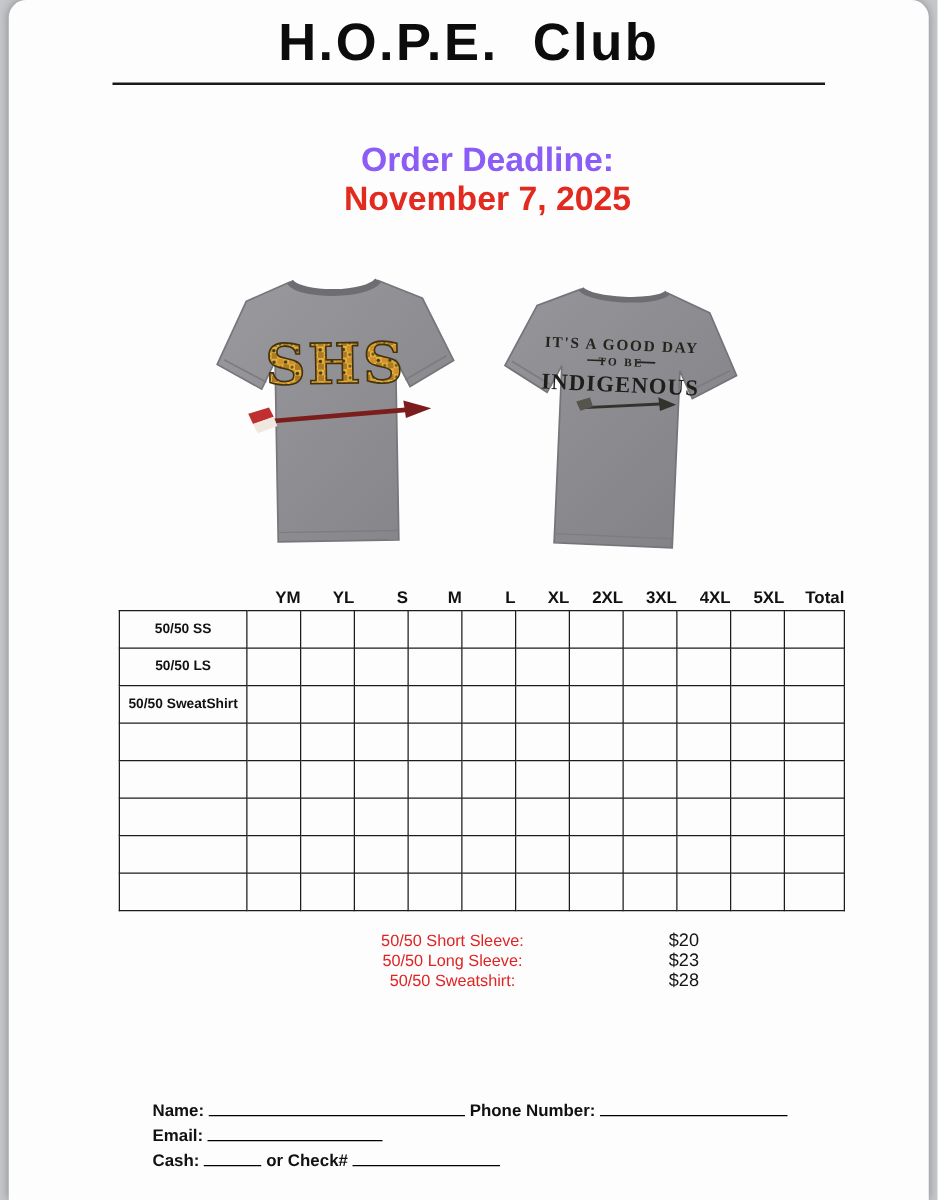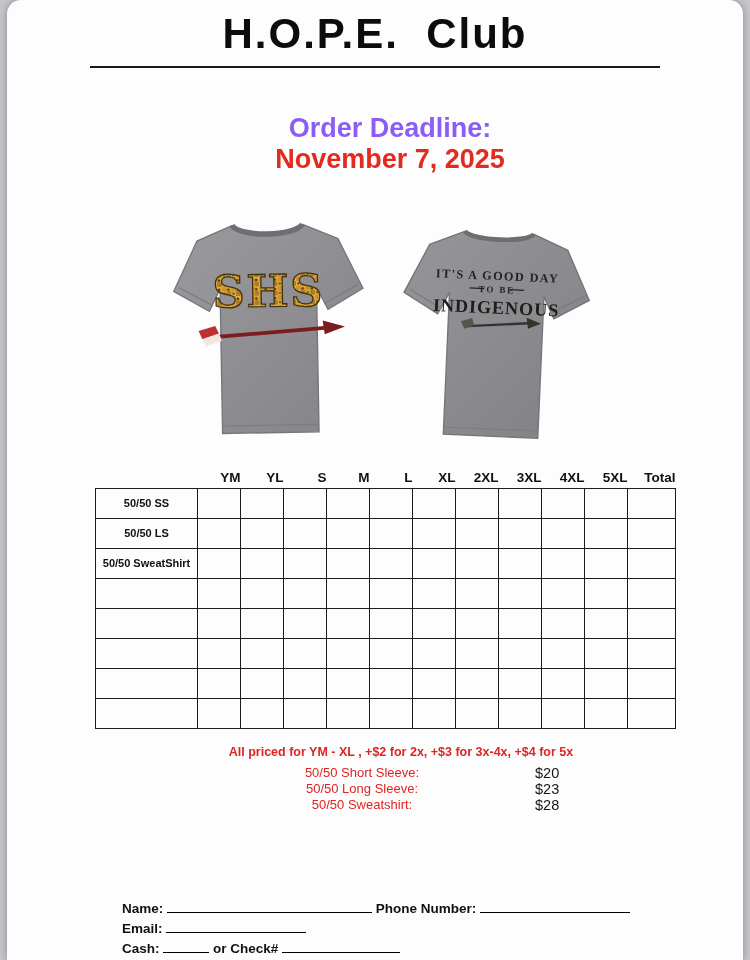--- a/index.html
+++ b/index.html
@@ -318,21 +318,20 @@
             <td class="size-cell"></td>
             <td class="size-cell"></td>
             <td class="size-cell"></td>
             <td class="size-cell"></td>
         </tr>
       </tbody>
     </table>
   </div>
 
   <div class="pricing">
-    <div class="pricing-note">All priced for YM - XL , +$2 for 2x, +$3 for 3x-4x, +$4 for 5x</div>
     <div class="price-row">
       <span class="price-label">50/50 Short Sleeve:</span>
       <span class="price-value">$20</span>
     </div>
     <div class="price-row">
       <span class="price-label">50/50 Long Sleeve:</span>
       <span class="price-value">$23</span>
     </div>
     <div class="price-row">
       <span class="price-label">50/50 Sweatshirt:</span>

